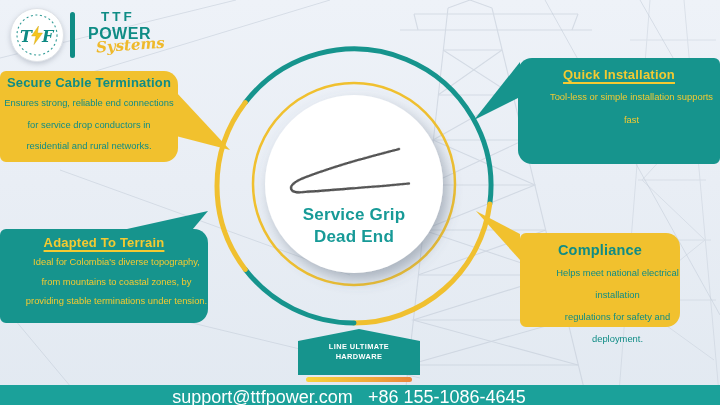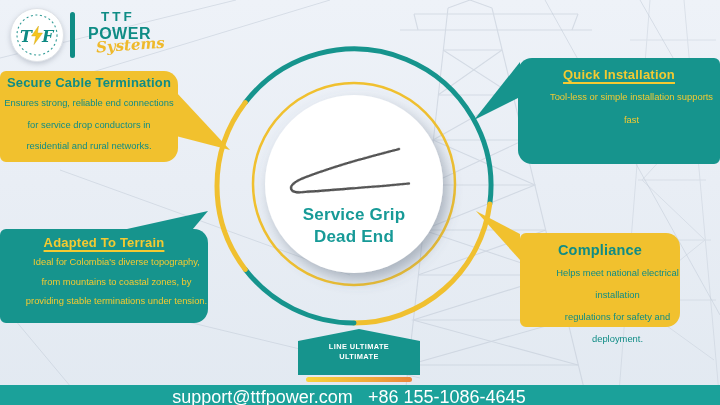--- a/index.html
+++ b/index.html
@@ -175,21 +175,21 @@
   </div>
 
   <div class="product-title">
     <span style="display:block">Service Grip</span>
     <span style="display:block">Dead End</span>
   </div>
 
   <div class="badge">
     <div class="b-inner">
       <span style="display:block">LINE ULTIMATE</span>
-      <span style="display:block">ULTIMATE</span>
+      <span style="display:block">HARDWARE</span>
     </div>
   </div>
   <div class="grad-bar"></div>
 
   <div class="footer">
     <span class="email">support@ttfpower.com</span>
     <span class="phone">+86 155-1086-4645</span>
   </div>
 
 </div>

